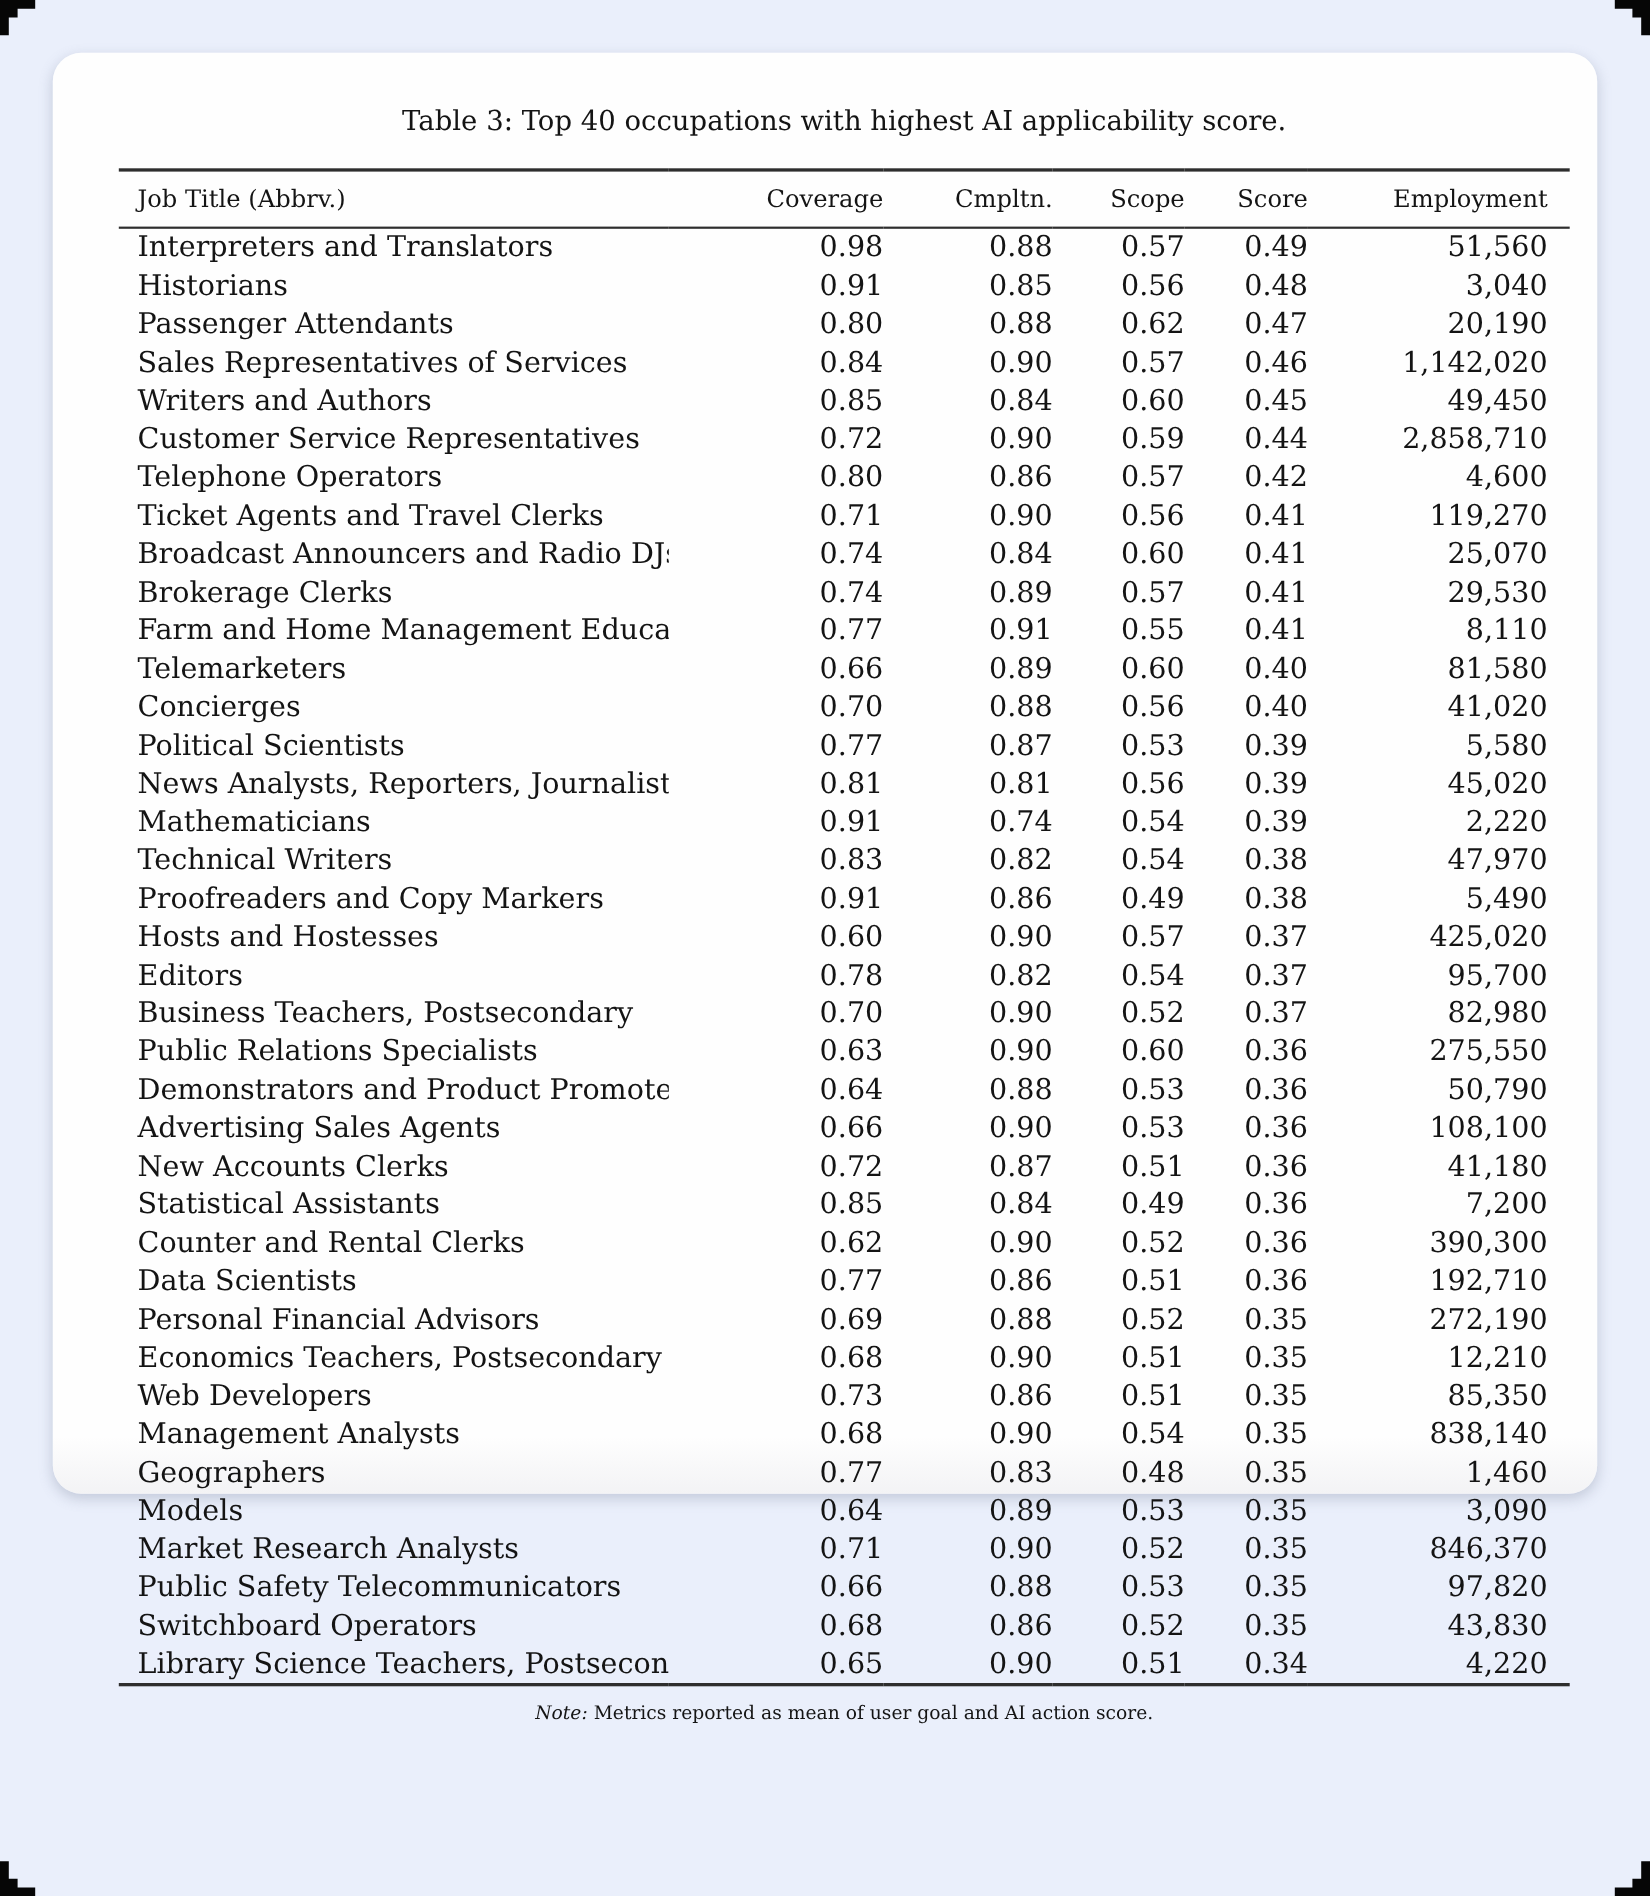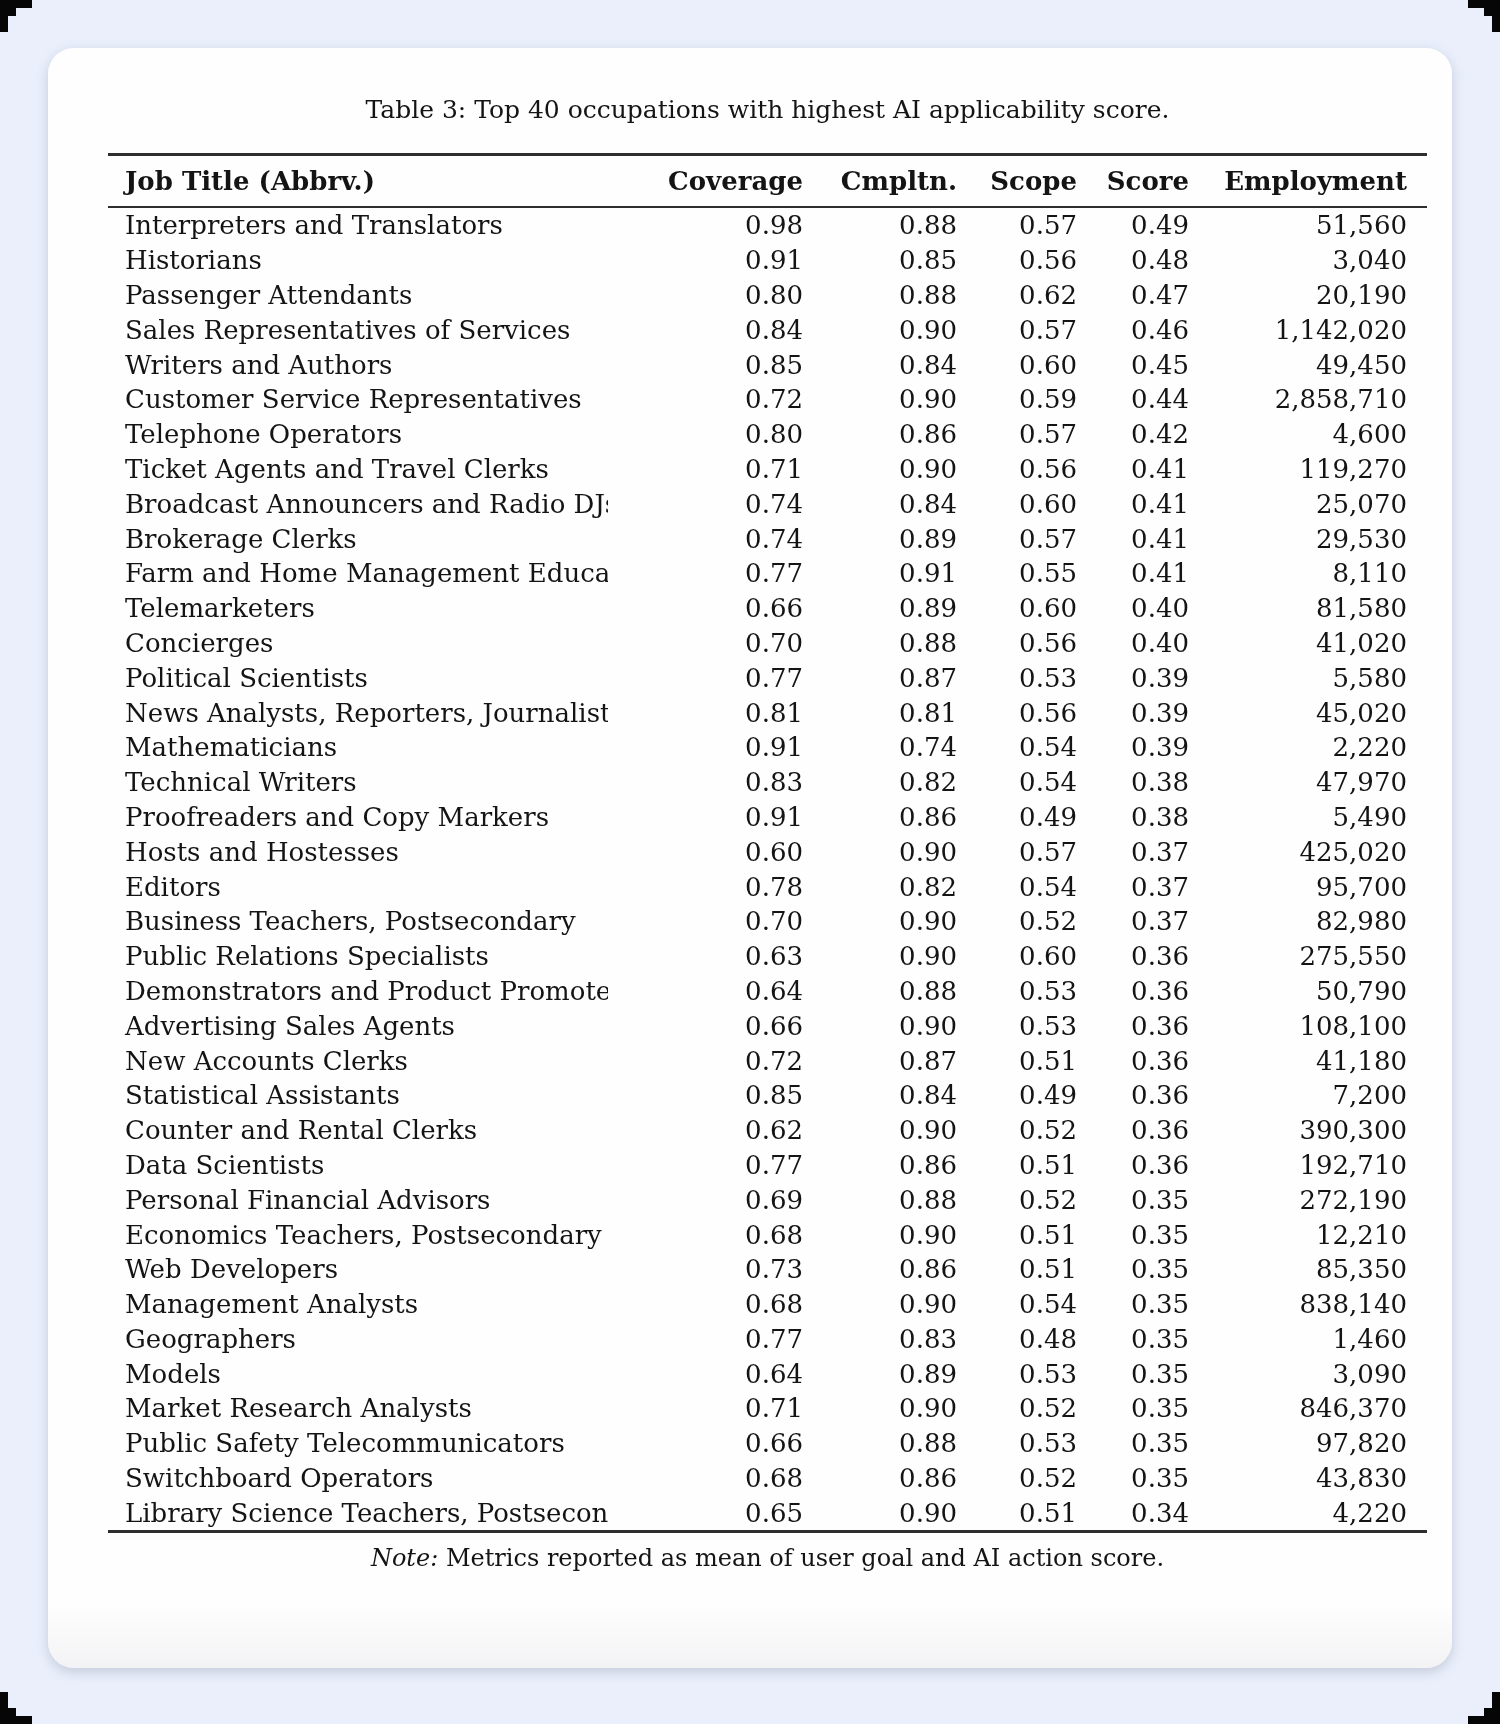--- a/index.html
+++ b/index.html
@@ -26,21 +26,21 @@
   .pixel-corner.tr { top: 0; right: 0; transform: scaleX(-1); }
   .pixel-corner.bl { bottom: 0; left: 0; transform: scaleY(-1); }
   .pixel-corner.br { bottom: 0; right: 0; transform: scale(-1,-1); }
 
   
   .card {
     position: absolute;
     left: 48px;
     top: 48px;
     width: 1404px;
-    height: 1620px;
+    height: 1310px;
     background: linear-gradient(#fefefe, #fefefe 96%, #f3f3f5);
     border-radius: 26px;
     box-shadow: 0 4px 12px rgba(110, 120, 145, 0.30);
   }
 
   .table-wrap {
     position: absolute;
     left: 60px;
     top: 46px;
     width: 1319px;
@@ -56,22 +56,22 @@
   table {
     border-collapse: collapse;
     table-layout: fixed;
     width: 1319px;
     margin-top: 27px;
   }
   thead th {
     border-top: 3px solid #2e2e2e;
     border-bottom: 2px solid #2e2e2e;
     height: 50px;
-    font-size: 26px;
-    font-weight: bold;
+    font-size: 22px;
+    font-weight: normal;
     vertical-align: middle;
     padding: 0;
   }
   tbody td {
     height: 34.8px;
     font-size: 26px;
     vertical-align: middle;
     padding: 0;
     white-space: nowrap;
     overflow: hidden;
@@ -86,21 +86,21 @@
   .num {
     text-align: right;
   }
   th:last-child, td:last-child {
     padding-right: 20px;
   }
 
   .note {
     margin-top: 10px;
     text-align: center;
-    font-size: 24px;
+    font-size: 17px;
     line-height: 30px;
     white-space: nowrap;
   }
   .note .note-label {
     font-style: italic;
   }
 </style>
 </head>
 <body>
 

